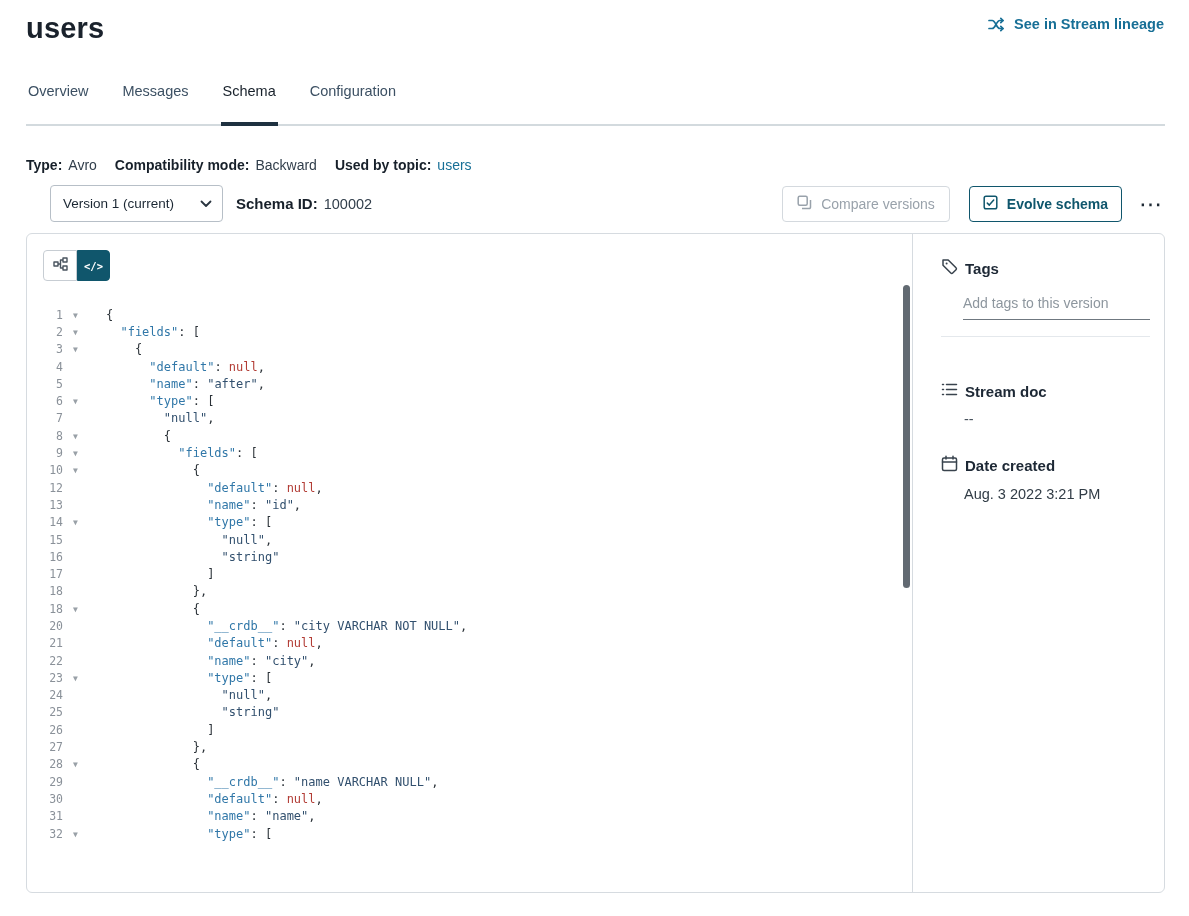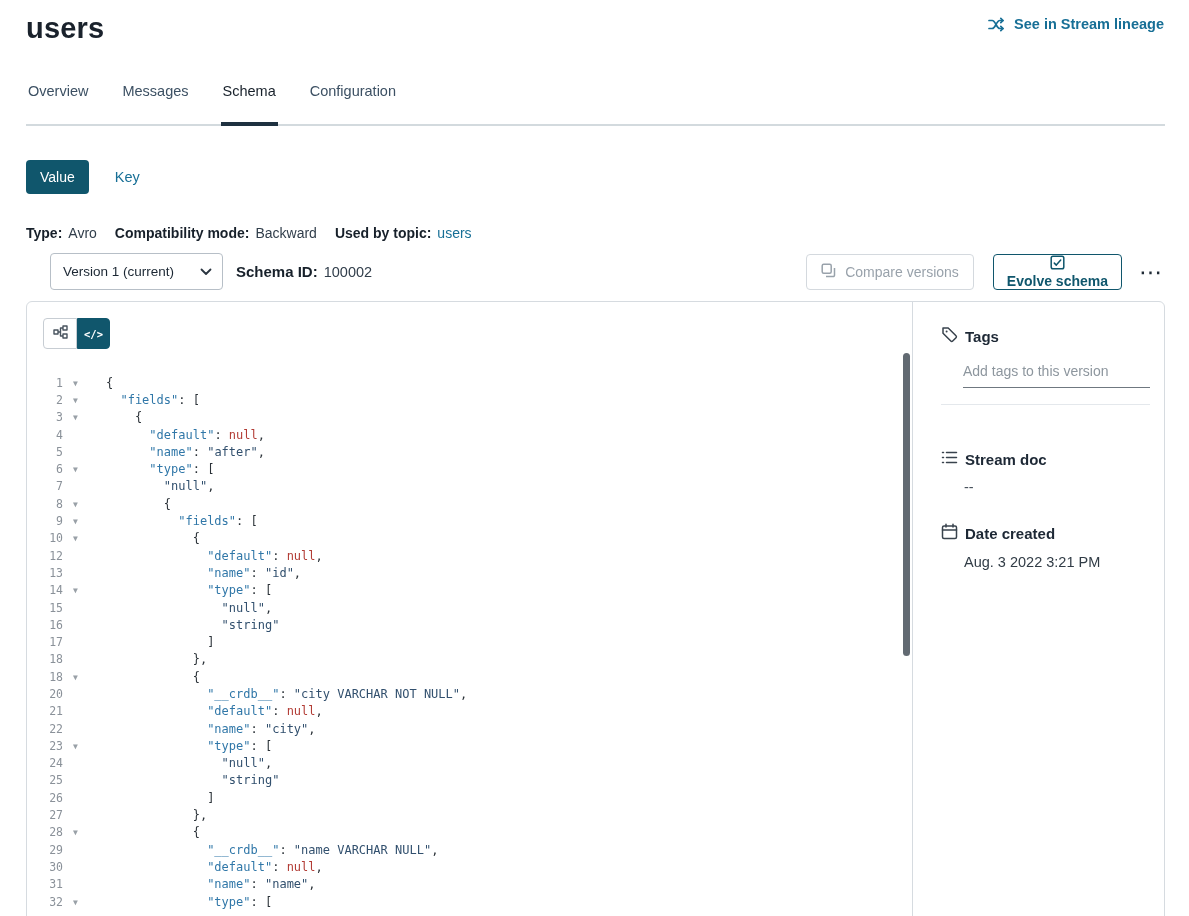--- a/index.html
+++ b/index.html
@@ -33,23 +33,23 @@
   
   .version-row { display:flex; align-items:center; margin:12px 24px 0 26px;padding-left:24px; }
   .version-select { width:173px; height:37px; border:1px solid #b7bfc7; border-radius:4px; background:#fff;
     display:flex; align-items:center; justify-content:space-between; padding:0 10px 0 12px;
     font-size:13.5px; color:#1b2733; cursor:pointer; }
   .schema-id-label { font-weight:700; font-size:15px; margin-left:13px; color:#17202a; }
   .schema-id-value { font-size:14.5px; margin-left:6px; color:#313e4b; }
   .vr-spacer { flex:1; }
   .btn-compare { height:36px; display:flex; align-items:center; gap:9px; padding:0 14px; background:#fff;
     border:1px solid #d4d9de; border-radius:4px; color:#99a2ab; font-size:14px; font-family:inherit; cursor:default; }
-  .btn-evolve { height:36px; display:flex; align-items:center; padding:0 13px; background:#fff;
+  .btn-evolve { height:36px; display:flex; align-items:center; gap:9px; padding:0 13px; background:#fff;
     border:1px solid #10566c; border-radius:4px; color:#0f566c; font-size:14px; font-weight:600;
-    font-family:inherit; margin-left:19px; cursor:pointer;flex-direction:column; }
+    font-family:inherit; margin-left:19px; cursor:pointer; }
   .btn-more { background:none; border:none; color:#1f2a35; font-size:23px; line-height:10px; margin-left:15px;
     letter-spacing:1px; cursor:pointer; padding:4px 2px; }
 
   
   .card { margin:11px 24px 0 26px; border:1px solid #d6dbe0; border-radius:6px; display:flex; height:660px; overflow:hidden; }
   .code-panel { width:886px; border-right:1px solid #d6dbe0; position:relative; flex:none; }
 
   .viewer-toolbar { position:absolute; top:16px; left:16px; display:flex; }
   .btn-tree { width:34px; height:31px; background:#fff; border:1px solid #c7cdd3; border-radius:4px 0 0 4px;
     display:flex; align-items:center; justify-content:center; color:#49545f; cursor:pointer; }
@@ -101,24 +101,20 @@
     <span>See in Stream lineage</span>
   </a>
 
   <nav class="tabs" id="tabs">
       <div class="tab">Overview</div>
       <div class="tab">Messages</div>
       <div class="tab active">Schema</div>
       <div class="tab">Configuration</div>
     </nav>
 
-  <div class="toggle-row">
-    <button class="btn-value">Value</button>
-    <button class="btn-key">Key</button>
-  </div>
 
   <div class="meta-row">
     <b>Type:</b>
     <span class="val">Avro</span>
     <b>Compatibility mode:</b>
     <span class="val">Backward</span>
     <b>Used by topic:</b>
     <span class="link">users</span>
   </div>
 

